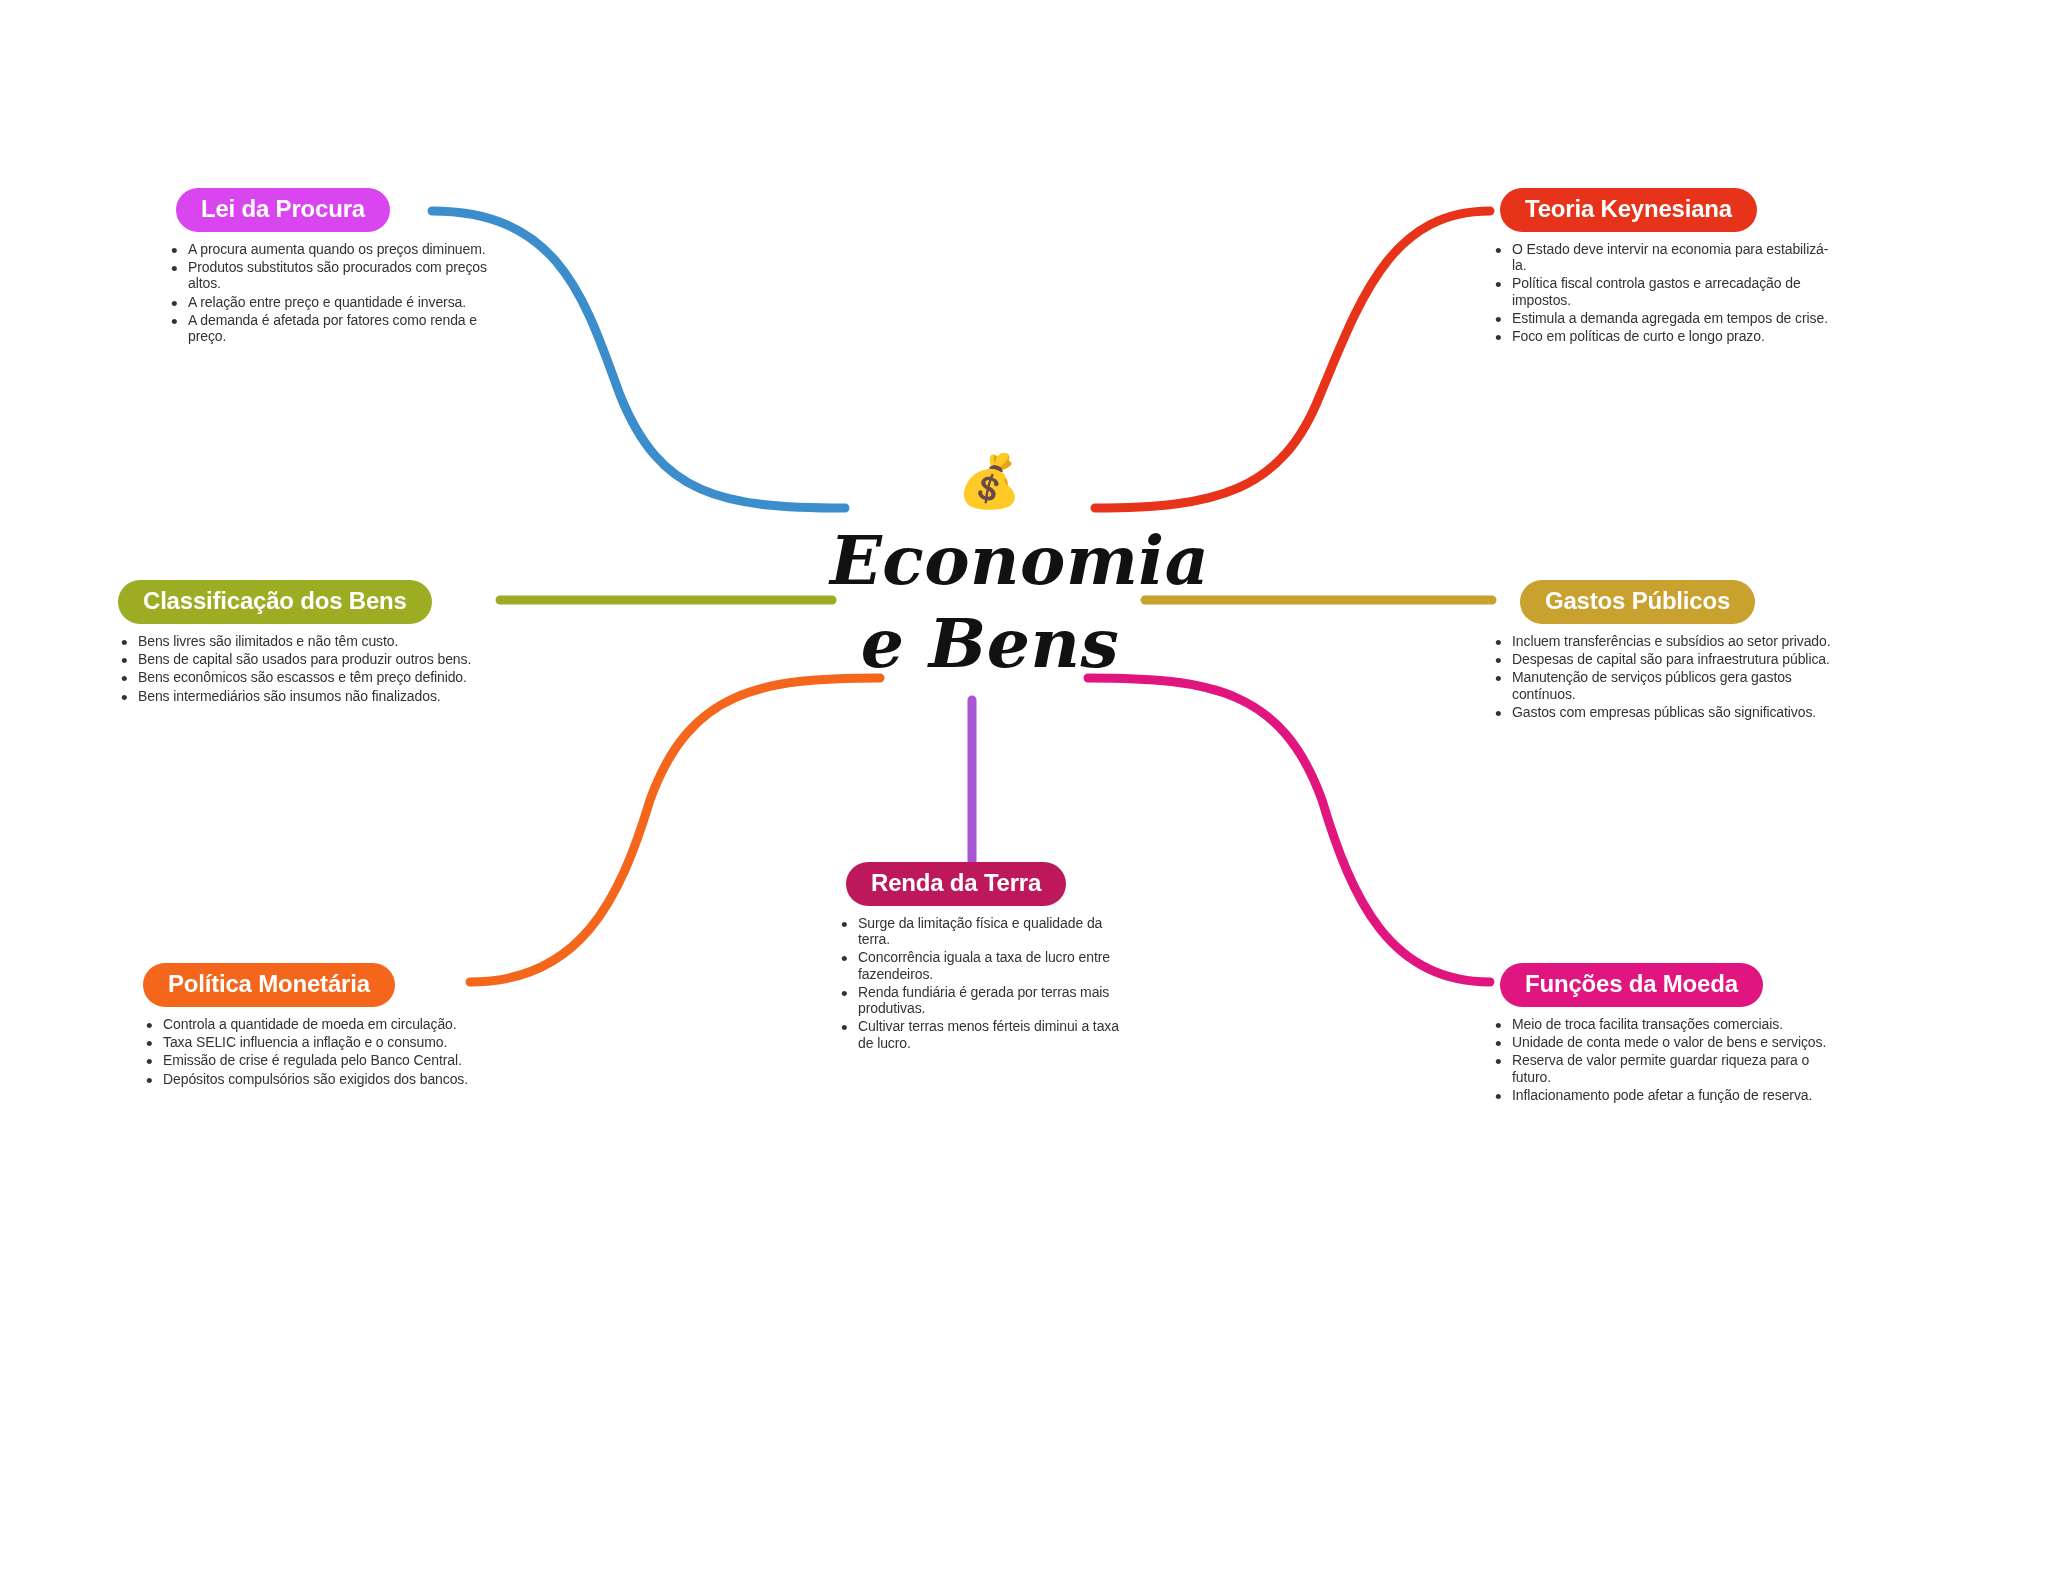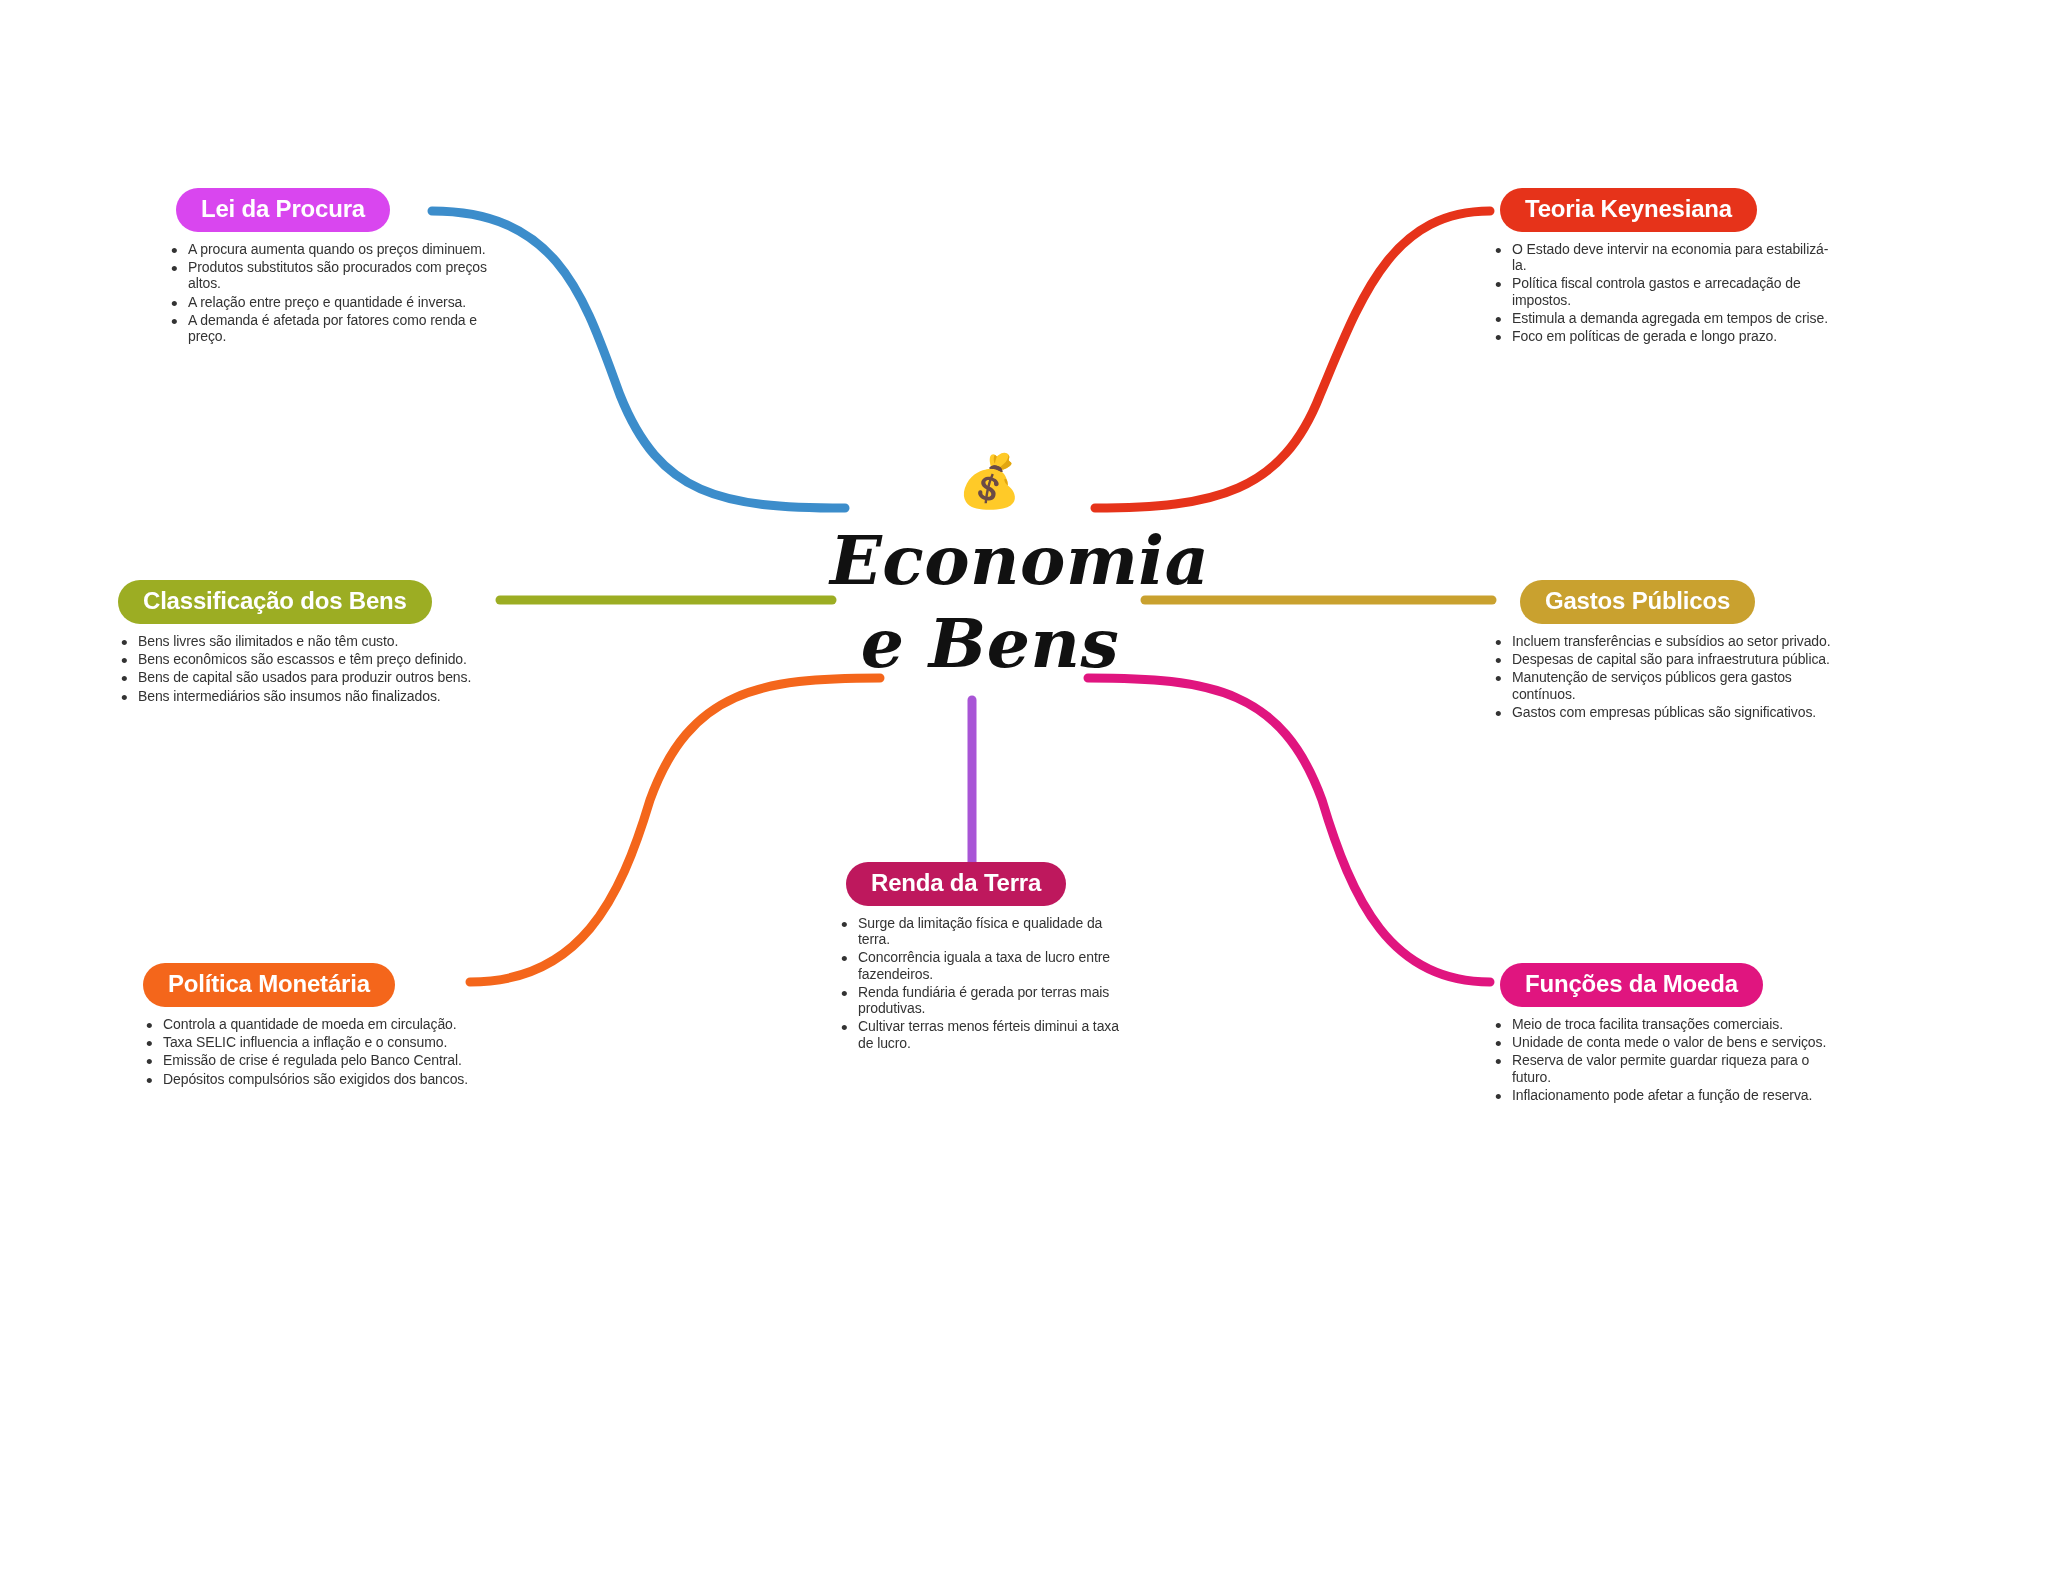--- a/index.html
+++ b/index.html
@@ -157,30 +157,30 @@
       <li>A demanda é afetada por fatores como renda e preço.</li>
     </ul>
   </div>
 
   <div class="branch align-right" id="branch-teoria-keynesiana">
     <span class="pill" style="background: rgb(230, 51, 26);">Teoria Keynesiana</span>
     <ul class="bullets">
       <li>O Estado deve intervir na economia para estabilizá-la.</li>
       <li>Política fiscal controla gastos e arrecadação de impostos.</li>
       <li>Estimula a demanda agregada em tempos de crise.</li>
-      <li>Foco em políticas de gerada e longo prazo.</li>
+      <li>Foco em políticas de curto e longo prazo.</li>
     </ul>
   </div>
 
   <div class="branch align-left" id="branch-classificacao-bens">
     <span class="pill" style="background: rgb(156, 173, 35);">Classificação dos Bens</span>
     <ul class="bullets">
       <li>Bens livres são ilimitados e não têm custo.</li>
+      <li>Bens de capital são usados para produzir outros bens.</li>
       <li>Bens econômicos são escassos e têm preço definido.</li>
-      <li>Bens de capital são usados para produzir outros bens.</li>
       <li>Bens intermediários são insumos não finalizados.</li>
     </ul>
   </div>
 
   <div class="branch align-right" id="branch-gastos-publicos">
     <span class="pill" style="background: rgb(201, 161, 47);">Gastos Públicos</span>
     <ul class="bullets">
       <li>Incluem transferências e subsídios ao setor privado.</li>
       <li>Despesas de capital são para infraestrutura pública.</li>
       <li>Manutenção de serviços públicos gera gastos contínuos.</li>

